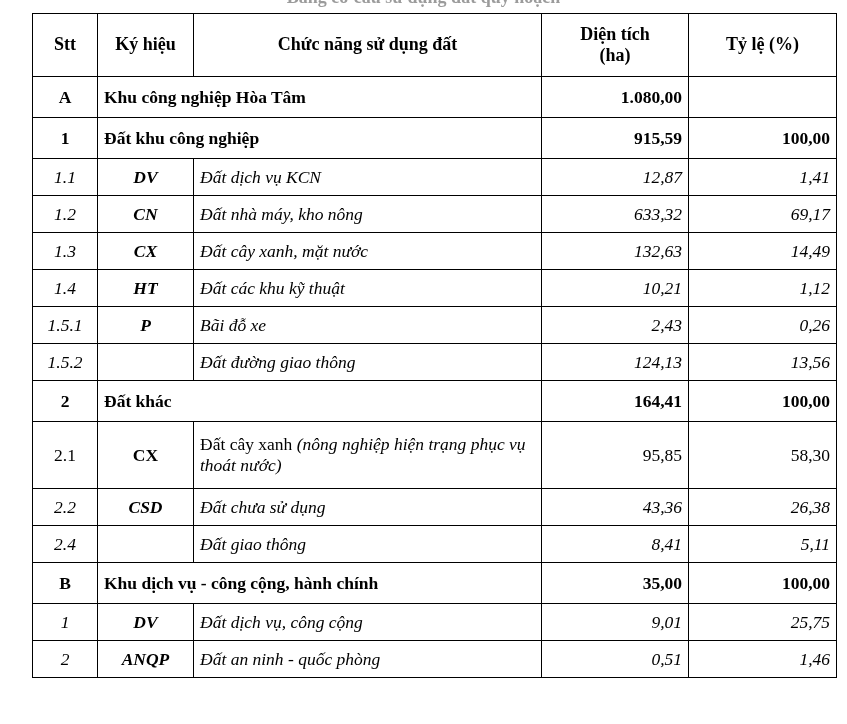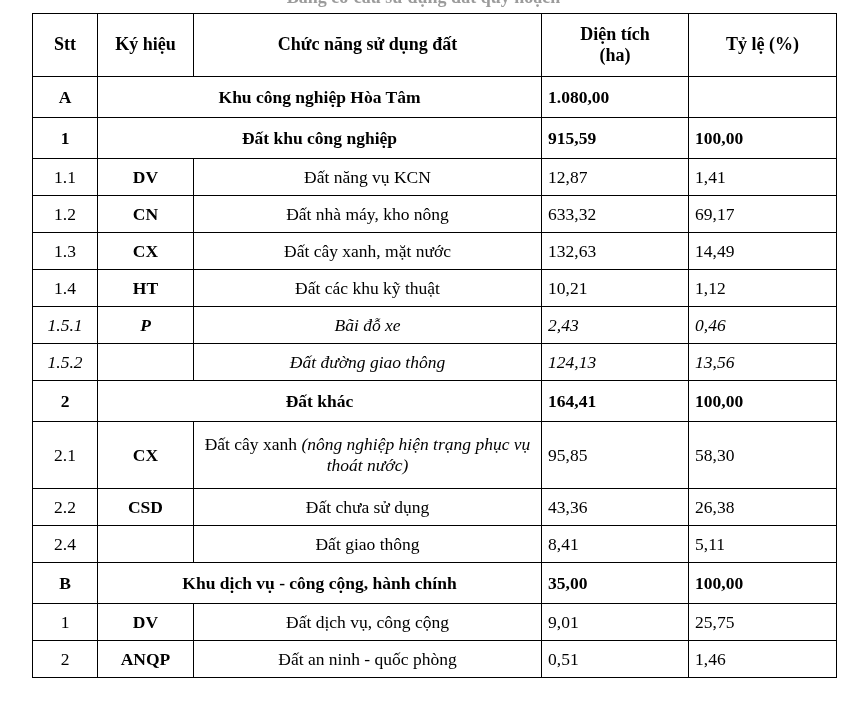--- a/index.html
+++ b/index.html
@@ -55,38 +55,38 @@
 
   
   col.c-stt   { width: 65px; }
   col.c-sym   { width: 96px; }
   col.c-func  { width: 348px; }
   col.c-area  { width: 147px; }
   col.c-pct   { width: 148px; }
 
   
   .ctr  { text-align: center; }
-  .lft  { text-align: center; }
-  .rgt  { }
+  .lft  { text-align: left; }
+  .rgt  { text-align: right; }
   .bold { font-weight: bold; }
   .ital { font-style: italic; }
   .vbot { vertical-align: bottom; padding-bottom: 4px; }
   .vtop { vertical-align: top; padding-top: 4px; }
 
   
   tr.header-row td {
     font-weight: bold;
     text-align: center;
     vertical-align: middle;
     height: 58px;
     font-size: 18px;
   }
 
   
-  tr.r-normal td { height: 32px; }
+  tr.r-normal td { height: 32px; font-style: italic; }
   tr.r-group  td { height: 36px; }
   tr.r-tall   td { height: 62px; }
 
   .nowrapcell { white-space: nowrap; }
   .func-mixed { white-space: normal; }
 </style>
 </head>
 <body>
 
 <div id="clipped-caption">Bảng cơ cấu sử dụng đất quy hoạch</div>
@@ -123,21 +123,21 @@
       <tr class="r-group">
         <td class="ctr bold">1</td>
         <td class="lft bold" colspan="2">Đất khu công nghiệp</td>
         <td class="rgt bold">915,59</td>
         <td class="rgt bold">100,00</td>
       </tr>
 
       <tr class="r-normal">
         <td class="ctr">1.1</td>
         <td class="ctr bold">DV</td>
-        <td class="lft">Đất năng vụ KCN</td>
+        <td class="lft">Đất dịch vụ KCN</td>
         <td class="rgt">12,87</td>
         <td class="rgt">1,41</td>
       </tr>
 
       <tr class="r-normal">
         <td class="ctr">1.2</td>
         <td class="ctr bold">CN</td>
         <td class="lft">Đất nhà máy, kho nông</td>
         <td class="rgt">633,32</td>
         <td class="rgt">69,17</td>
@@ -158,21 +158,21 @@
         <td class="rgt">10,21</td>
         <td class="rgt">1,12</td>
       </tr>
 
 
       <tr class="r-normal">
         <td class="ctr ital">1.5.1</td>
         <td class="ctr ital bold">P</td>
         <td class="lft ital">Bãi đỗ xe</td>
         <td class="rgt ital">2,43</td>
-        <td class="rgt ital">0,46</td>
+        <td class="rgt ital">0,26</td>
       </tr>
 
       <tr class="r-normal">
         <td class="ctr ital">1.5.2</td>
         <td class="ctr ital bold"></td>
         <td class="lft ital">Đất đường giao thông</td>
         <td class="rgt ital">124,13</td>
         <td class="rgt ital">13,56</td>
       </tr>
 

